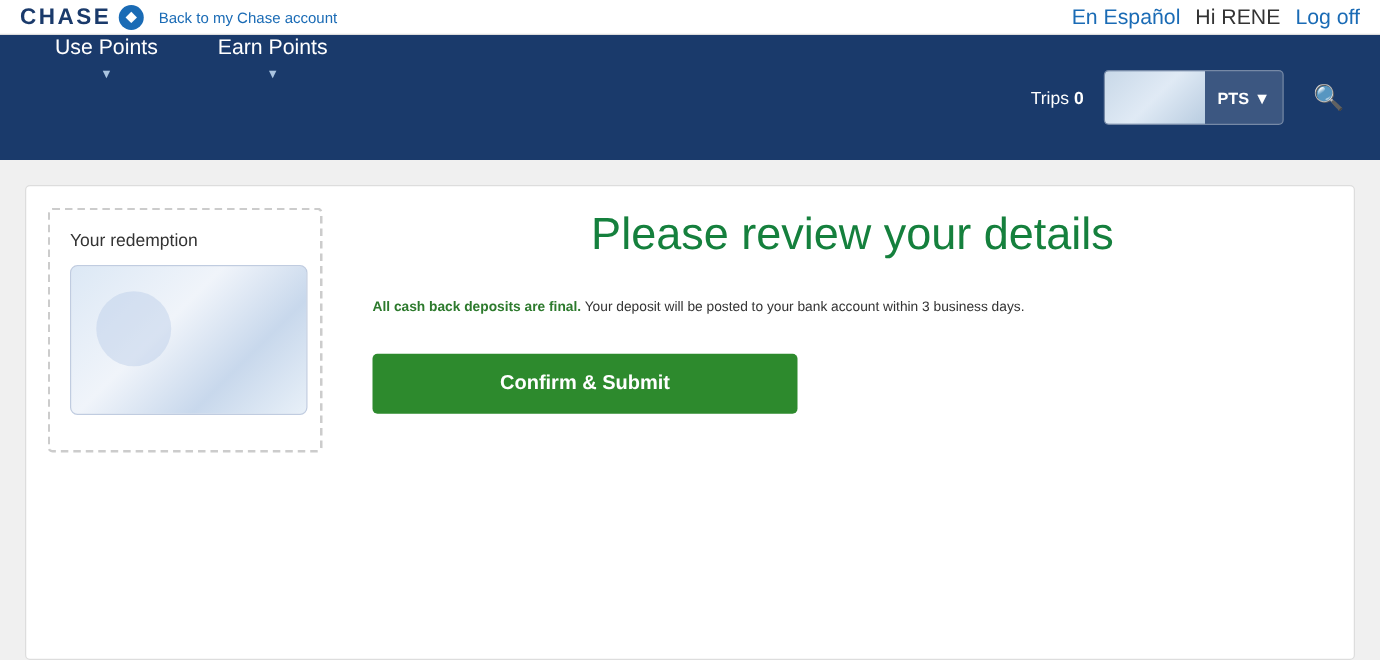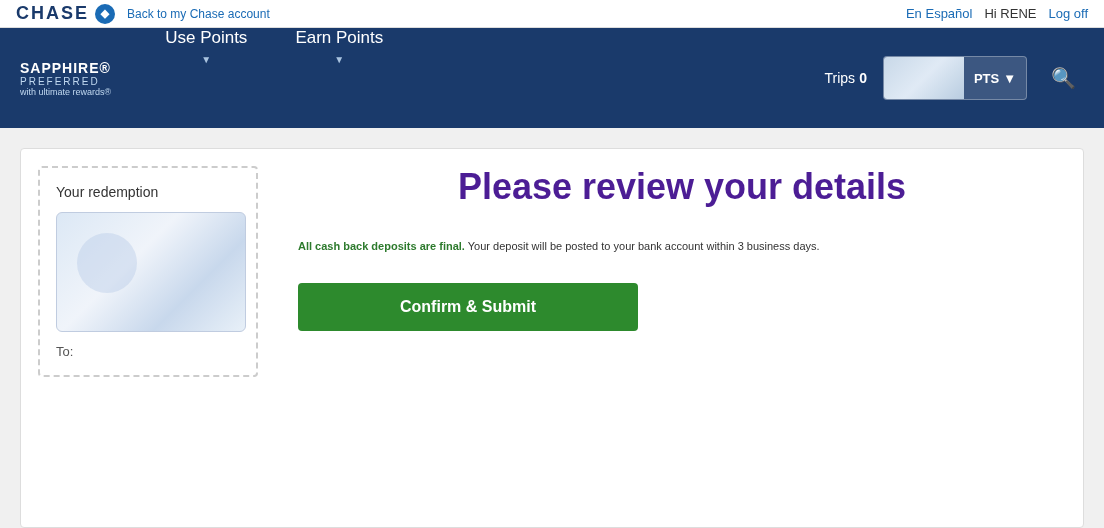--- a/index.html
+++ b/index.html
@@ -19,21 +19,21 @@
     .chase-logo { display: flex; align-items: center; gap: 6px; }
     .chase-text { font-size: 18px; font-weight: bold; color: #1a3a6b; letter-spacing: 2px; }
     .chase-icon {
       width: 20px; height: 20px;
       border-radius: 50%;
       background: #1a6bb5;
       display: inline-flex; align-items: center; justify-content: center;
       color: white; font-size: 11px; font-weight: bold;
     }
     .back-link { color: #1a6bb5; font-size: 12px; text-decoration: none; }
-    .top-bar-right { display: flex; align-items: center; gap: 12px; font-size: 13px; }
+    .top-bar-right { display: flex; align-items: center; gap: 12px; font-size: 17px; }
     .top-bar-right a { color: #1a6bb5; text-decoration: none; }
     .hi-user { color: #333; }
 
     
     .nav-bar {
       background: #1a3a6b;
       height: 100px;
       display: flex;
       align-items: center;
       padding: 0 20px;
@@ -141,23 +141,23 @@
       width: 60px; height: 60px;
       border-radius: 50%;
       background: rgba(180,200,230,0.4);
     }
     .to-label { font-size: 13px; color: #555; }
 
     
     .right-panel { flex: 1; }
     .review-title {
       font-size: 36px;
-      color: #4c1d95;
+      color: #15803d;
       margin-bottom: 30px;
-      font-weight: 700;
+      font-weight: 400;
       text-align: center;
     }
     .notice-text {
       font-size: 11px;
       color: #333;
       margin-bottom: 28px;
       line-height: 1.5;
     }
     .notice-bold { color: #2d7a2d; font-weight: bold; }
     .notice-normal { color: #333; }
@@ -198,27 +198,20 @@
     <a class="back-link">Back to my Chase account</a>
   </div>
   <div class="top-bar-right">
     <a>En Español</a>
     <span class="hi-user">Hi RENE</span>
     <a>Log off</a>
   </div>
 </div>
 
 <div class="nav-bar">
-  <div class="logo-area">
-    <div class="logo-box">
-      <span class="sapphire-text">SAPPHIRE®</span>
-      <span class="preferred-text">PREFERRED</span>
-      <span class="ultimate-text">with ultimate rewards®</span>
-    </div>
-  </div>
 
   <div class="nav-links">
     <div class="nav-item">
       <span>Use Points</span>
       <span class="nav-arrow">▼</span>
     </div>
     <div class="nav-item">
       <span>Earn Points</span>
       <span class="nav-arrow">▼</span>
     </div>
@@ -240,21 +233,20 @@
   </div>
 </div>
 
 <div class="main-content">
   <div class="card">
 
     <div class="left-panel">
       <div class="redemption-box">
         <div class="redemption-title">Your redemption</div>
         <div class="card-image"></div>
-        <div class="to-label">To:</div>
       </div>
     </div>
 
     <div class="right-panel">
       <div class="review-title">Please review your details</div>
 
       <p class="notice-text">
         <span class="notice-bold">All cash back deposits are final.</span>
         <span class="notice-normal"> Your deposit will be posted to your bank account within 3 business days.</span>
       </p>

